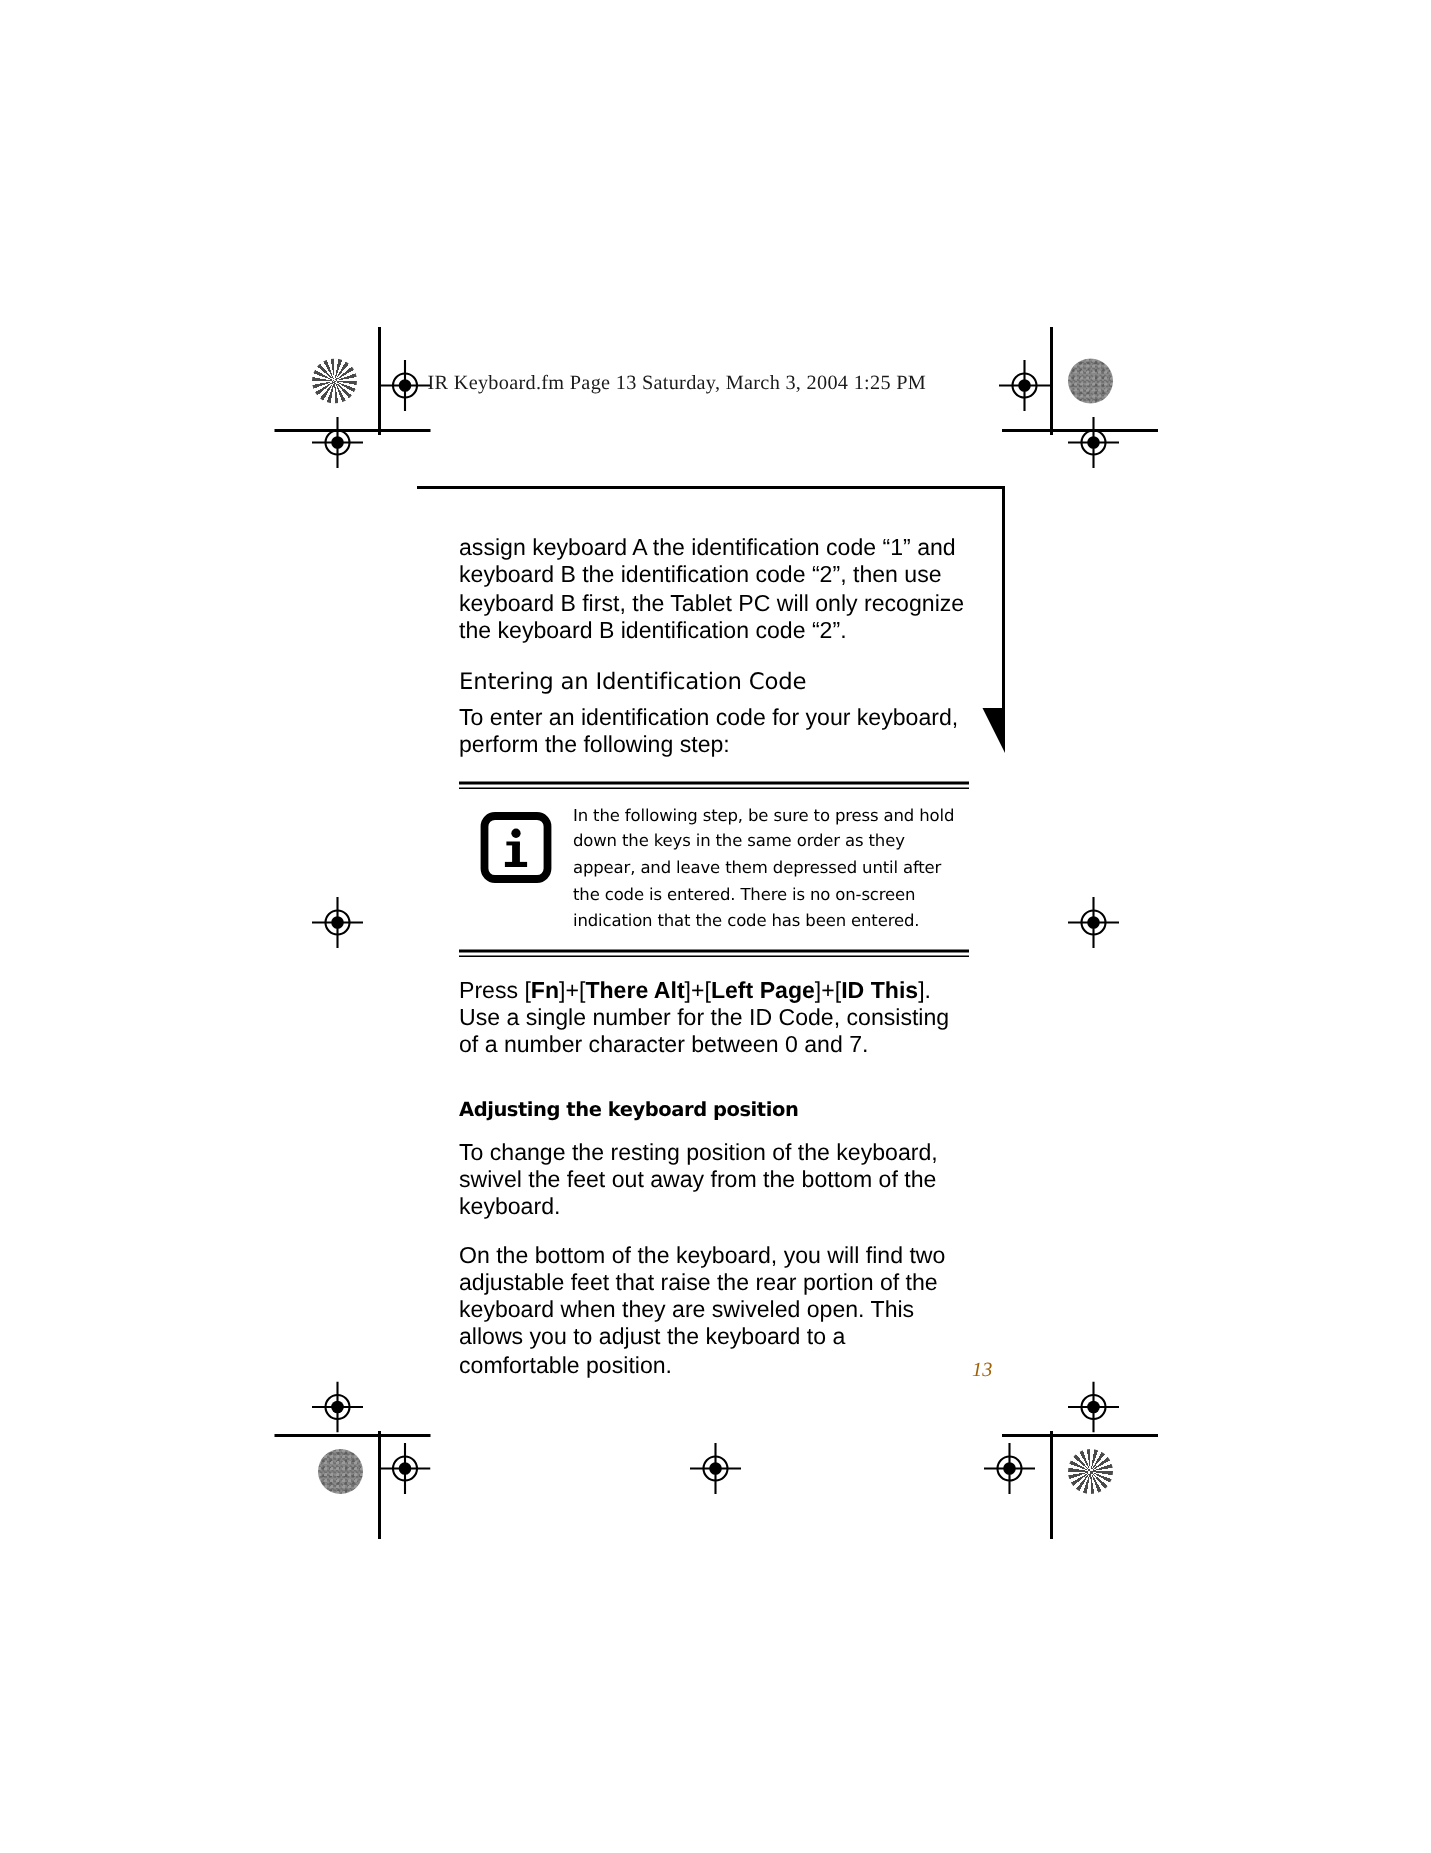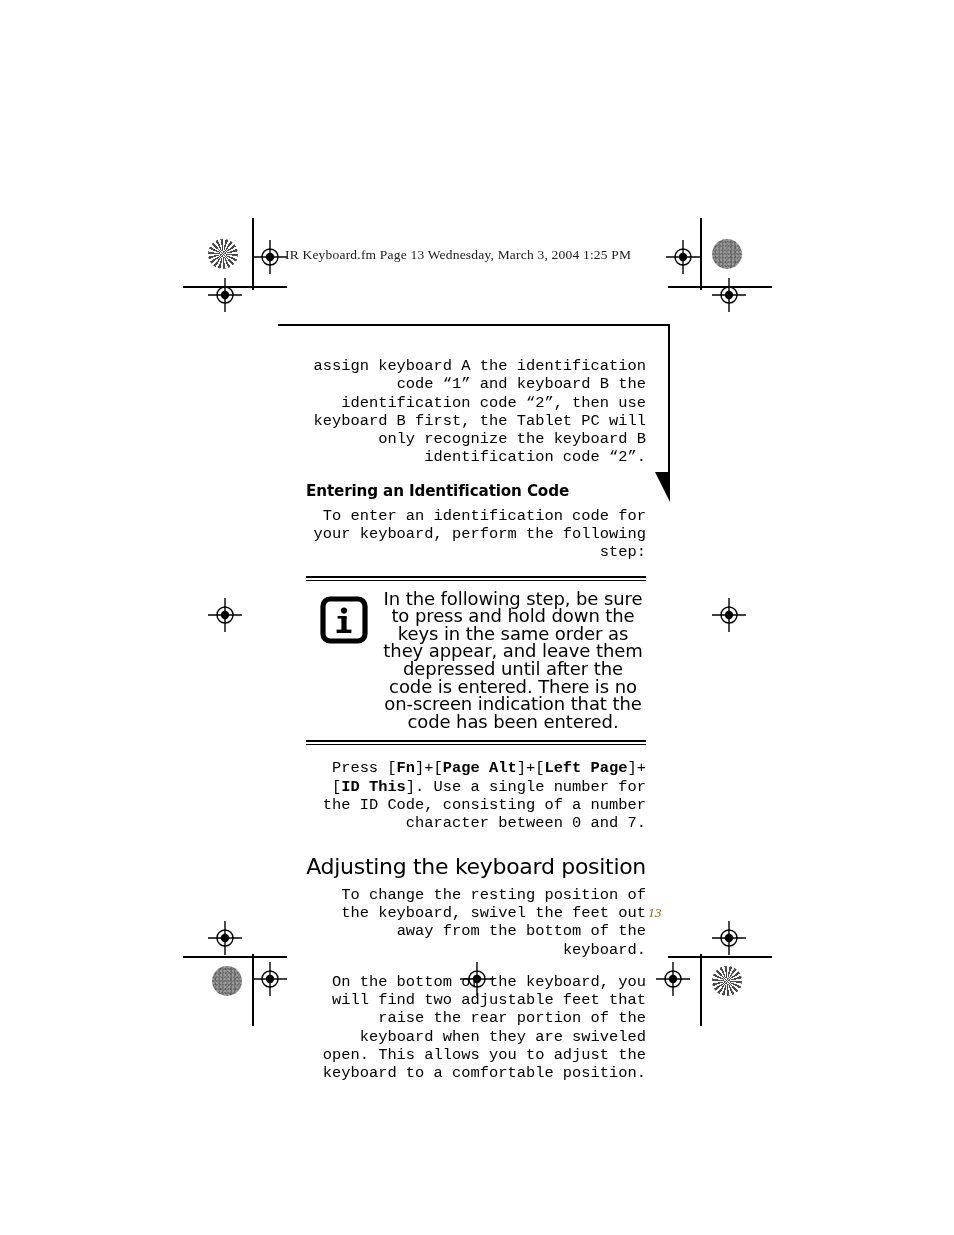--- a/index.html
+++ b/index.html
@@ -92,41 +92,40 @@
 
   
   #content {
     position: absolute;
     left: 306px;
     top: 357px;
     width: 340px;
   }
   p.body {
     margin: 0 0 14px 0;
-    font-family: Liberation Mono, monospace;
+    font-family: Liberation Sans, sans-serif;
     font-size: 15.4px;
     line-height: 18.3px;
-    text-align: right;
+    text-align: left;
   }
   h3.sub-head {
     margin: 5px 0 6px 0;
     font-family: "DejaVu Sans", "Liberation Sans", sans-serif;
     font-size: 15.2px;
-    font-weight: bold;
+    font-weight: normal;
     letter-spacing: -0.15px;
     line-height: 20px;
   }
   h2.main-head {
     margin: 22px 0 7px 0;
     font-family: "DejaVu Sans", "Liberation Sans", sans-serif;
-    font-size: 22px;
-    font-weight: normal;
+    font-size: 13px;
+    font-weight: bold;
     letter-spacing: -0.3px;
     line-height: 24px;
-    text-align: right;
   }
 
   
   #note-box {
     margin: 10px 0 14px 0;
     position: relative;
   }
   .rule-double {
     width: 100%;
   }
@@ -149,25 +148,24 @@
   #note-icon {
     flex: 0 0 auto;
     width: 48px;
     height: 48px;
     margin: 6px 14px 0 14px;
   }
   #note-icon svg { display: block; }
   #note-text {
     flex: 1 1 auto;
     font-family: "DejaVu Sans", "Liberation Sans", sans-serif;
-    font-size: 18px;
+    font-size: 11px;
     line-height: 17.6px;
     letter-spacing: -0.1px;
     padding-right: 2px;
-    text-align: center;
   }
 
   
   #page-number {
     position: absolute;
     left: 648px;
     top: 905px;
     font-family: "Liberation Serif", "DejaVu Serif", serif;
     font-style: italic;
     font-size: 13.5px;
@@ -279,21 +277,21 @@
 </div>
 <div class="reg-mark" style="left:656px; top:962px;">
   <svg viewBox="0 0 34 34" width="34" height="34" aria-hidden="true">
     <line x1="17" y1="0" x2="17" y2="34" stroke="#000" stroke-width="1.4"></line>
     <line x1="0" y1="17" x2="34" y2="17" stroke="#000" stroke-width="1.4"></line>
     <circle cx="17" cy="17" r="8" fill="none" stroke="#000" stroke-width="1.4"></circle>
     <circle cx="17" cy="17" r="4.2" fill="#000"></circle>
   </svg>
 </div>
 
-<div id="header-slug">IR Keyboard.fm  Page 13  Wednesday, March 3, 2004  1:25 PM</div>
+<div id="header-slug">IR Keyboard.fm  Page 13  Saturday, March 3, 2004  1:25 PM</div>
 
 <div id="page-frame-top"></div>
 <div id="page-frame-right"></div>
 <div id="page-frame-arrow"></div>
 
 <div id="content">
 
   <p class="body">assign keyboard A the identification code “1” and keyboard B the identification code “2”, then use keyboard B first, the Tablet PC will only recognize the keyboard B identification code “2”.</p>
 
   <h3 class="sub-head">Entering an Identification Code</h3>
@@ -320,21 +318,21 @@
       <div id="note-text">In the following step, be sure to press and hold down the keys in the same order as they appear, and leave them depressed until after the code is entered. There is no on-screen indication that the code has been entered.</div>
     </div>
 
     <div class="rule-double">
       <div class="thick"></div>
       <div class="gap"></div>
       <div class="thin"></div>
     </div>
   </div>
 
-  <p class="body"><span>Press [</span><b>Fn</b><span>]+[</span><b>Page Alt</b><span>]+[</span><b>Left Page</b><span>]+[</span><b>ID This</b><span>]. Use a single number for the ID Code, consisting of a number character between 0 and 7.</span></p>
+  <p class="body"><span>Press [</span><b>Fn</b><span>]+[</span><b>There Alt</b><span>]+[</span><b>Left Page</b><span>]+[</span><b>ID This</b><span>]. Use a single number for the ID Code, consisting of a number character between 0 and 7.</span></p>
 
   <h2 class="main-head">Adjusting the keyboard position</h2>
 
   <p class="body">To change the resting position of the keyboard, swivel the feet out away from the bottom of the keyboard.</p>
 
   <p class="body">On the bottom of the keyboard, you will find two adjustable feet that raise the rear portion of the keyboard when they are swiveled open. This allows you to adjust the keyboard to a comfortable position.</p>
 
 </div>
 
 <div id="page-number">13</div>

